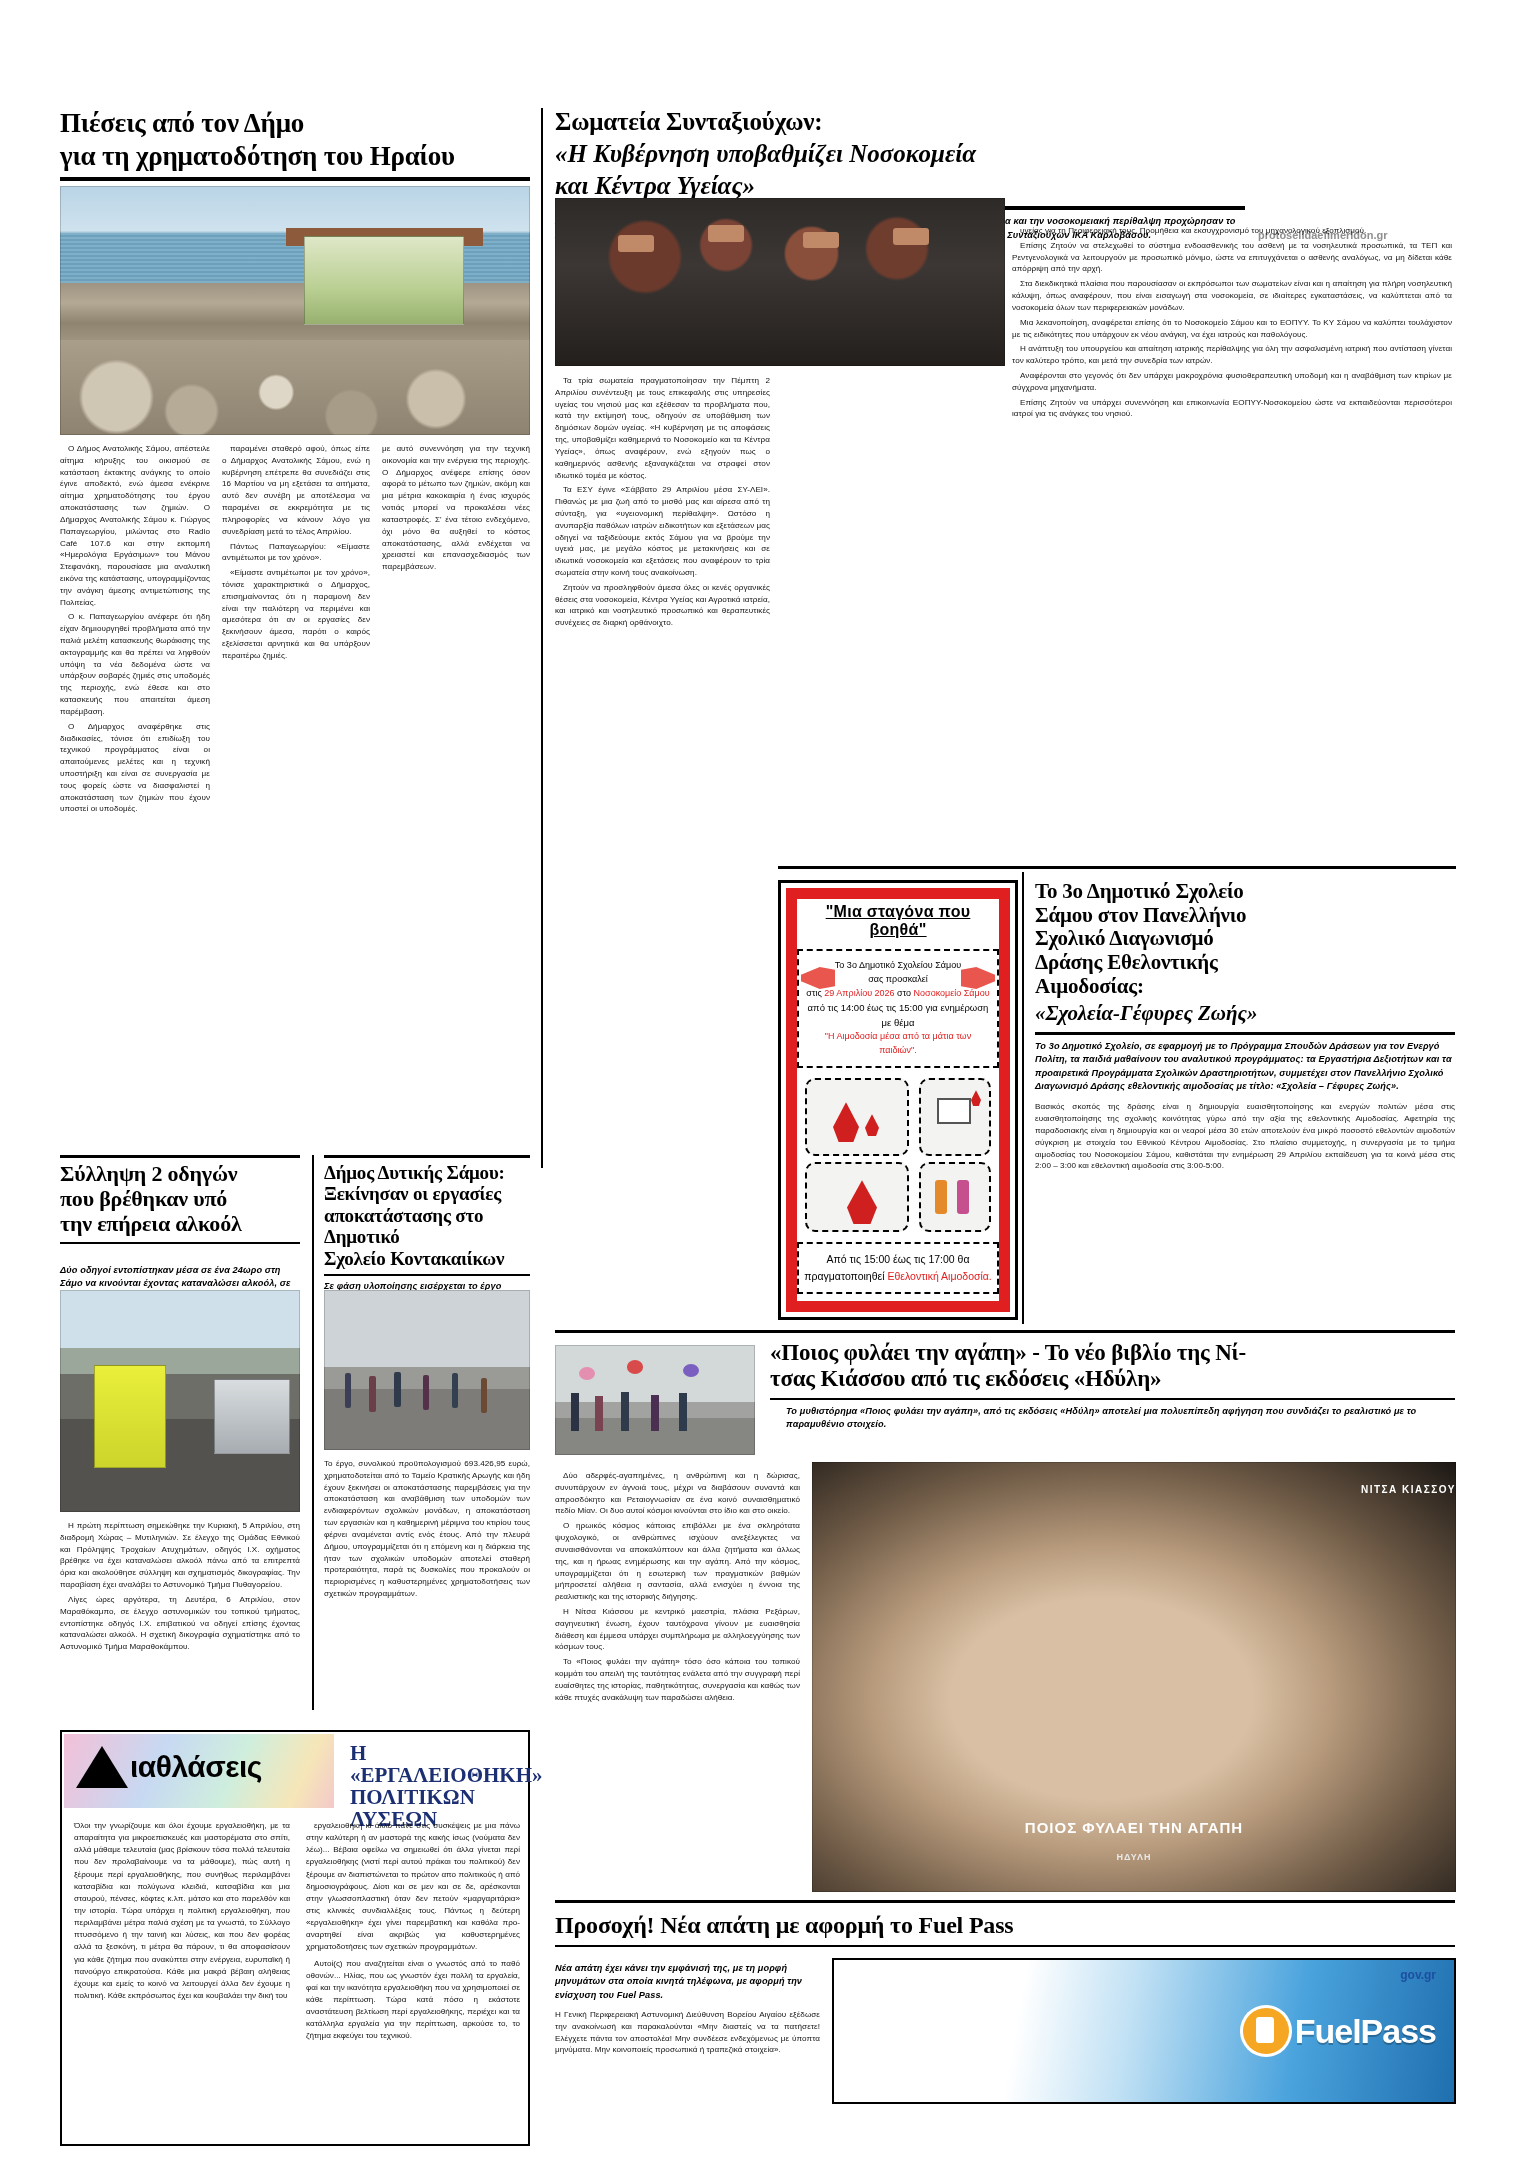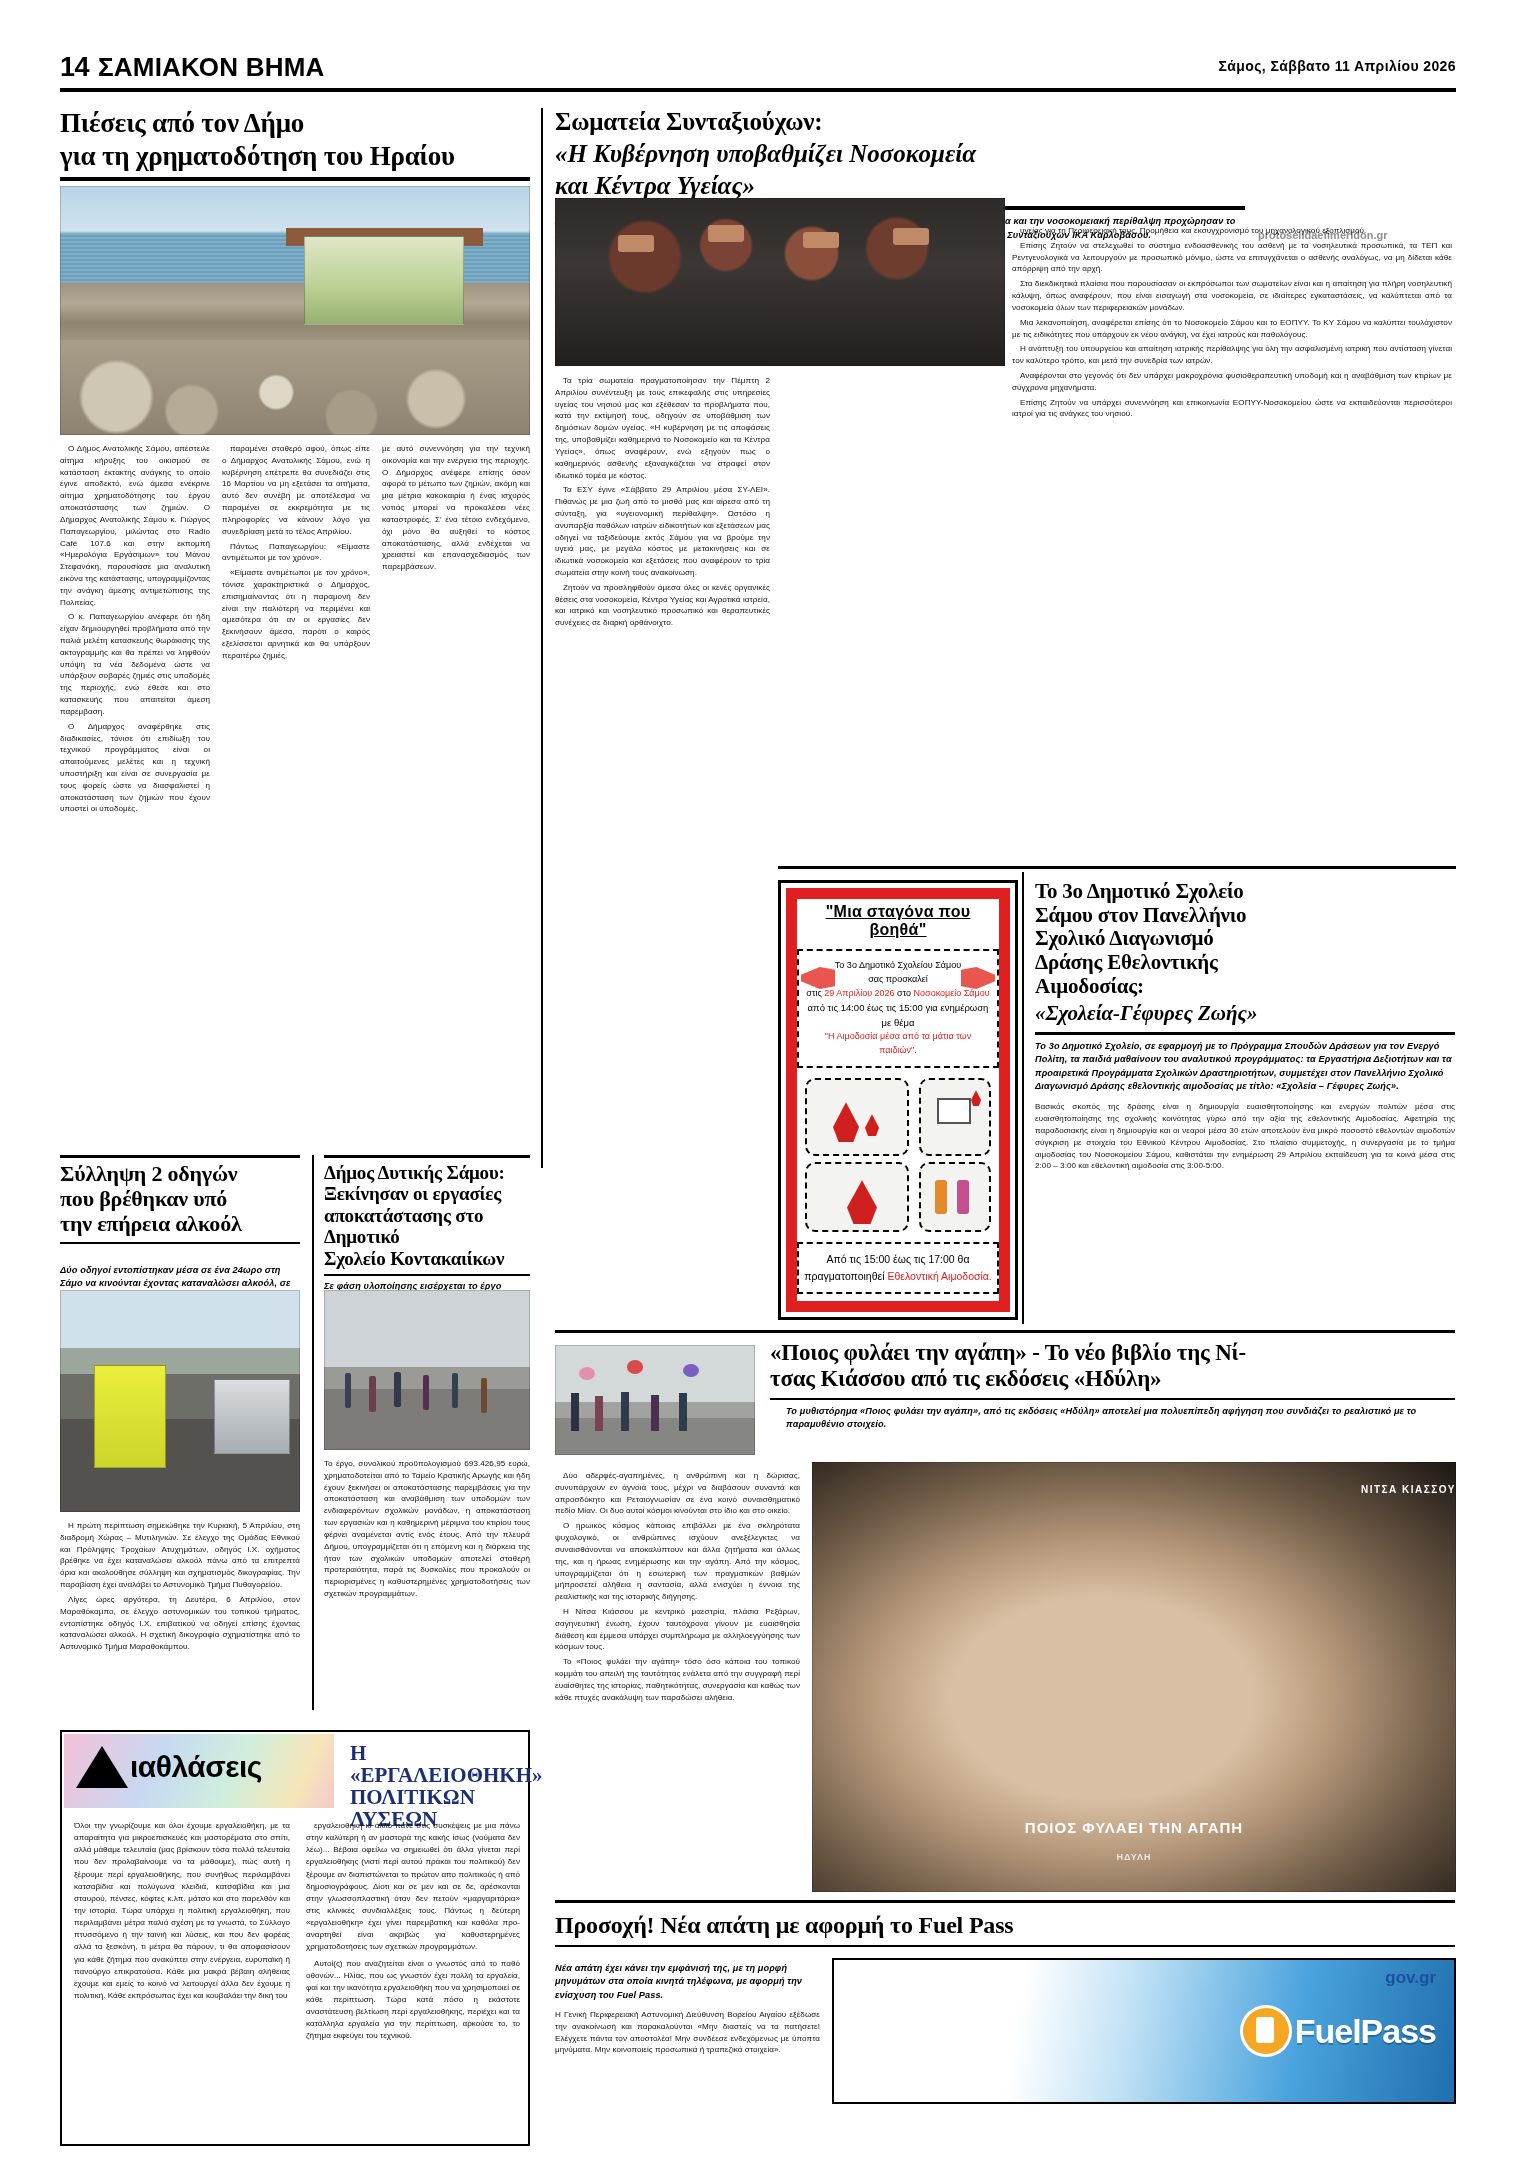--- a/index.html
+++ b/index.html
@@ -221,36 +221,28 @@
   .fuel-pill::after{
     content:""; position:absolute; left:13px; top:9px; width:18px; height:26px;
     background:#fff; border-radius:3px;
   }
   .fuel-word{
     font-family:"Liberation Sans",sans-serif; font-weight:bold; font-size:34px;
     color:#fff; text-shadow:0 2px 0 rgba(0,0,0,.25); letter-spacing:-1px;
   }
   .govgr{
     position:absolute; right:18px; top:8px;
-    font-family:"Liberation Sans",sans-serif; font-weight:bold; font-size:17px; color:#1d4fa0;
+    font-family:"Liberation Sans",sans-serif; font-weight:bold; font-size:12px; color:#1d4fa0;
   }
 </style>
 </head>
 <body>
 
 <div class="page">
 
-  <div class="masthead">
-    <div class="mast-left">
-      <span class="mast-page-num">14</span>
-      <span class="mast-title">ΣΑΜΙΑΚΟΝ ΒΗΜΑ</span>
-    </div>
-    <div class="mast-date">Σάμος, Σάββατο 11 Απριλίου 2026</div>
-    <div class="mast-rule"></div>
-  </div>
 
   <div class="vbar" style="left:541px; top:108px; height:1060px;"></div>
 
   <div class="col" style="left:60px; top:108px; width:470px;">
     <div class="hl-ser" style="font-size:27px;">Πιέσεις από τον Δήμο</div>
     <div class="hl-ser" style="font-size:27px; margin-top:2px;">για τη χρηματοδότηση του Ηραίου</div>
     <div class="rule-thick" style="margin-top:6px;"></div>
     <div class="standfirst" style="margin-top:4px;">Οι μεγάλες καταστροφές που προκάλεσαν οι συνεχιζόμενες κακοκαιρίες στον οικισμό του Ηραίου δημιουργούν ανησυχία σε κατοίκους και καταστηματάρχες ενόψει της έναρξης της τουριστικής σεζόν.</div>
   </div>
 

